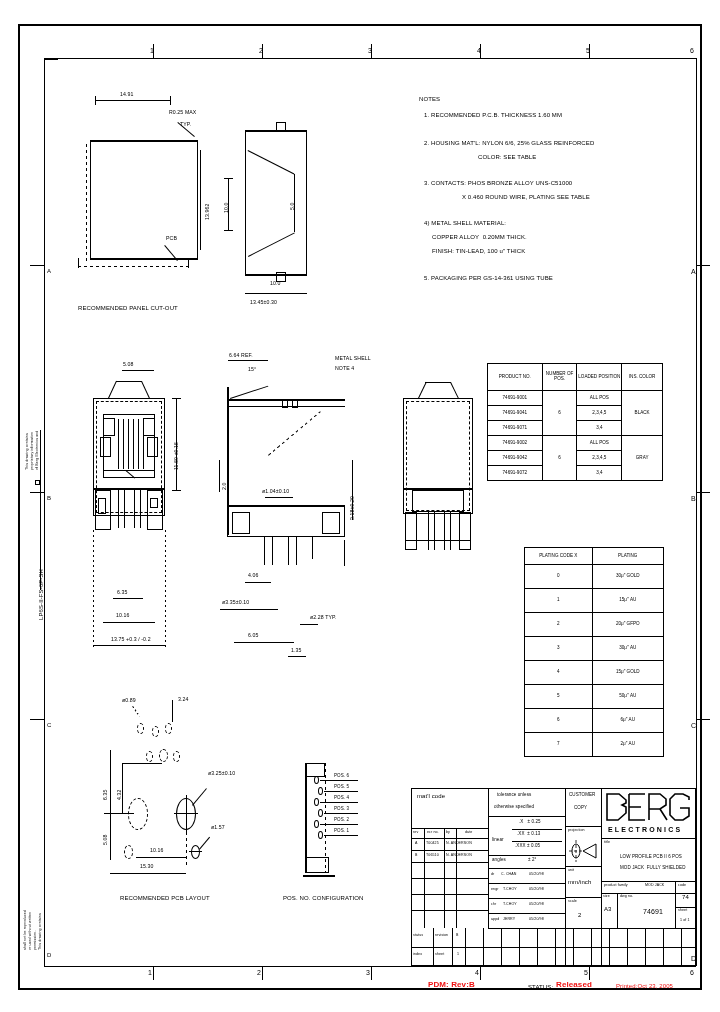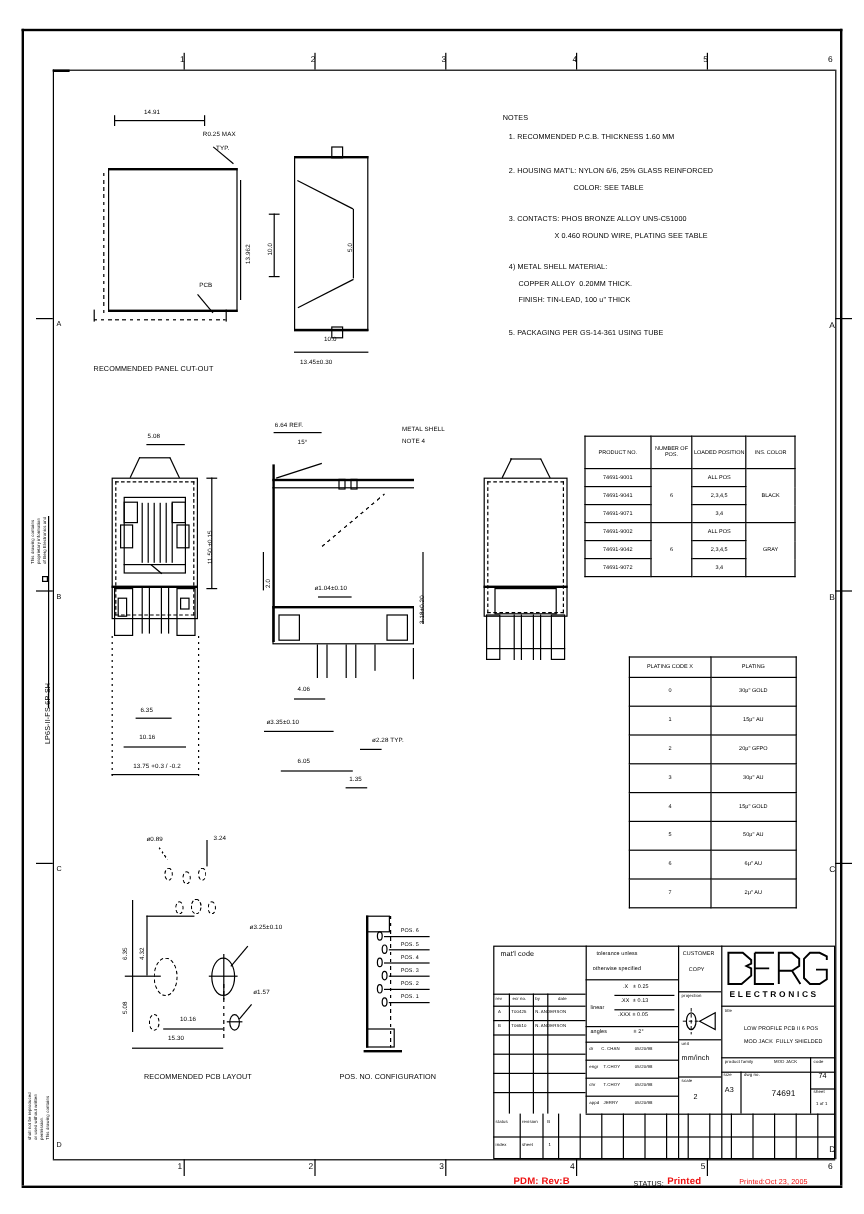--- a/index.html
+++ b/index.html
@@ -563,16 +563,16 @@
 
   <div class="tx tx35" style="left:413px;top:934px;">status</div>
   <div class="tx tx35" style="left:435px;top:934px;">revision</div>
   <div class="tx tx35" style="left:456px;top:934px;">B</div>
   <div class="tx tx35" style="left:413px;top:953px;">index</div>
   <div class="tx tx35" style="left:435px;top:953px;">sheet</div>
   <div class="tx tx35" style="left:457px;top:953px;">1</div>
 
   <div class="tx tx8 redb" style="left:428px;top:981px;">PDM: Rev:B</div>
   <div class="tx tx6" style="left:528px;top:984px;">STATUS:</div>
-  <div class="tx tx8 redb" style="left:556px;top:981px;">Printed</div>
+  <div class="tx tx8 redb" style="left:556px;top:981px;">Released</div>
   <div class="tx tx6 red" style="left:616px;top:983px;">Printed:Oct 23, 2005</div>
 
 </div>
 
 </body></html>

